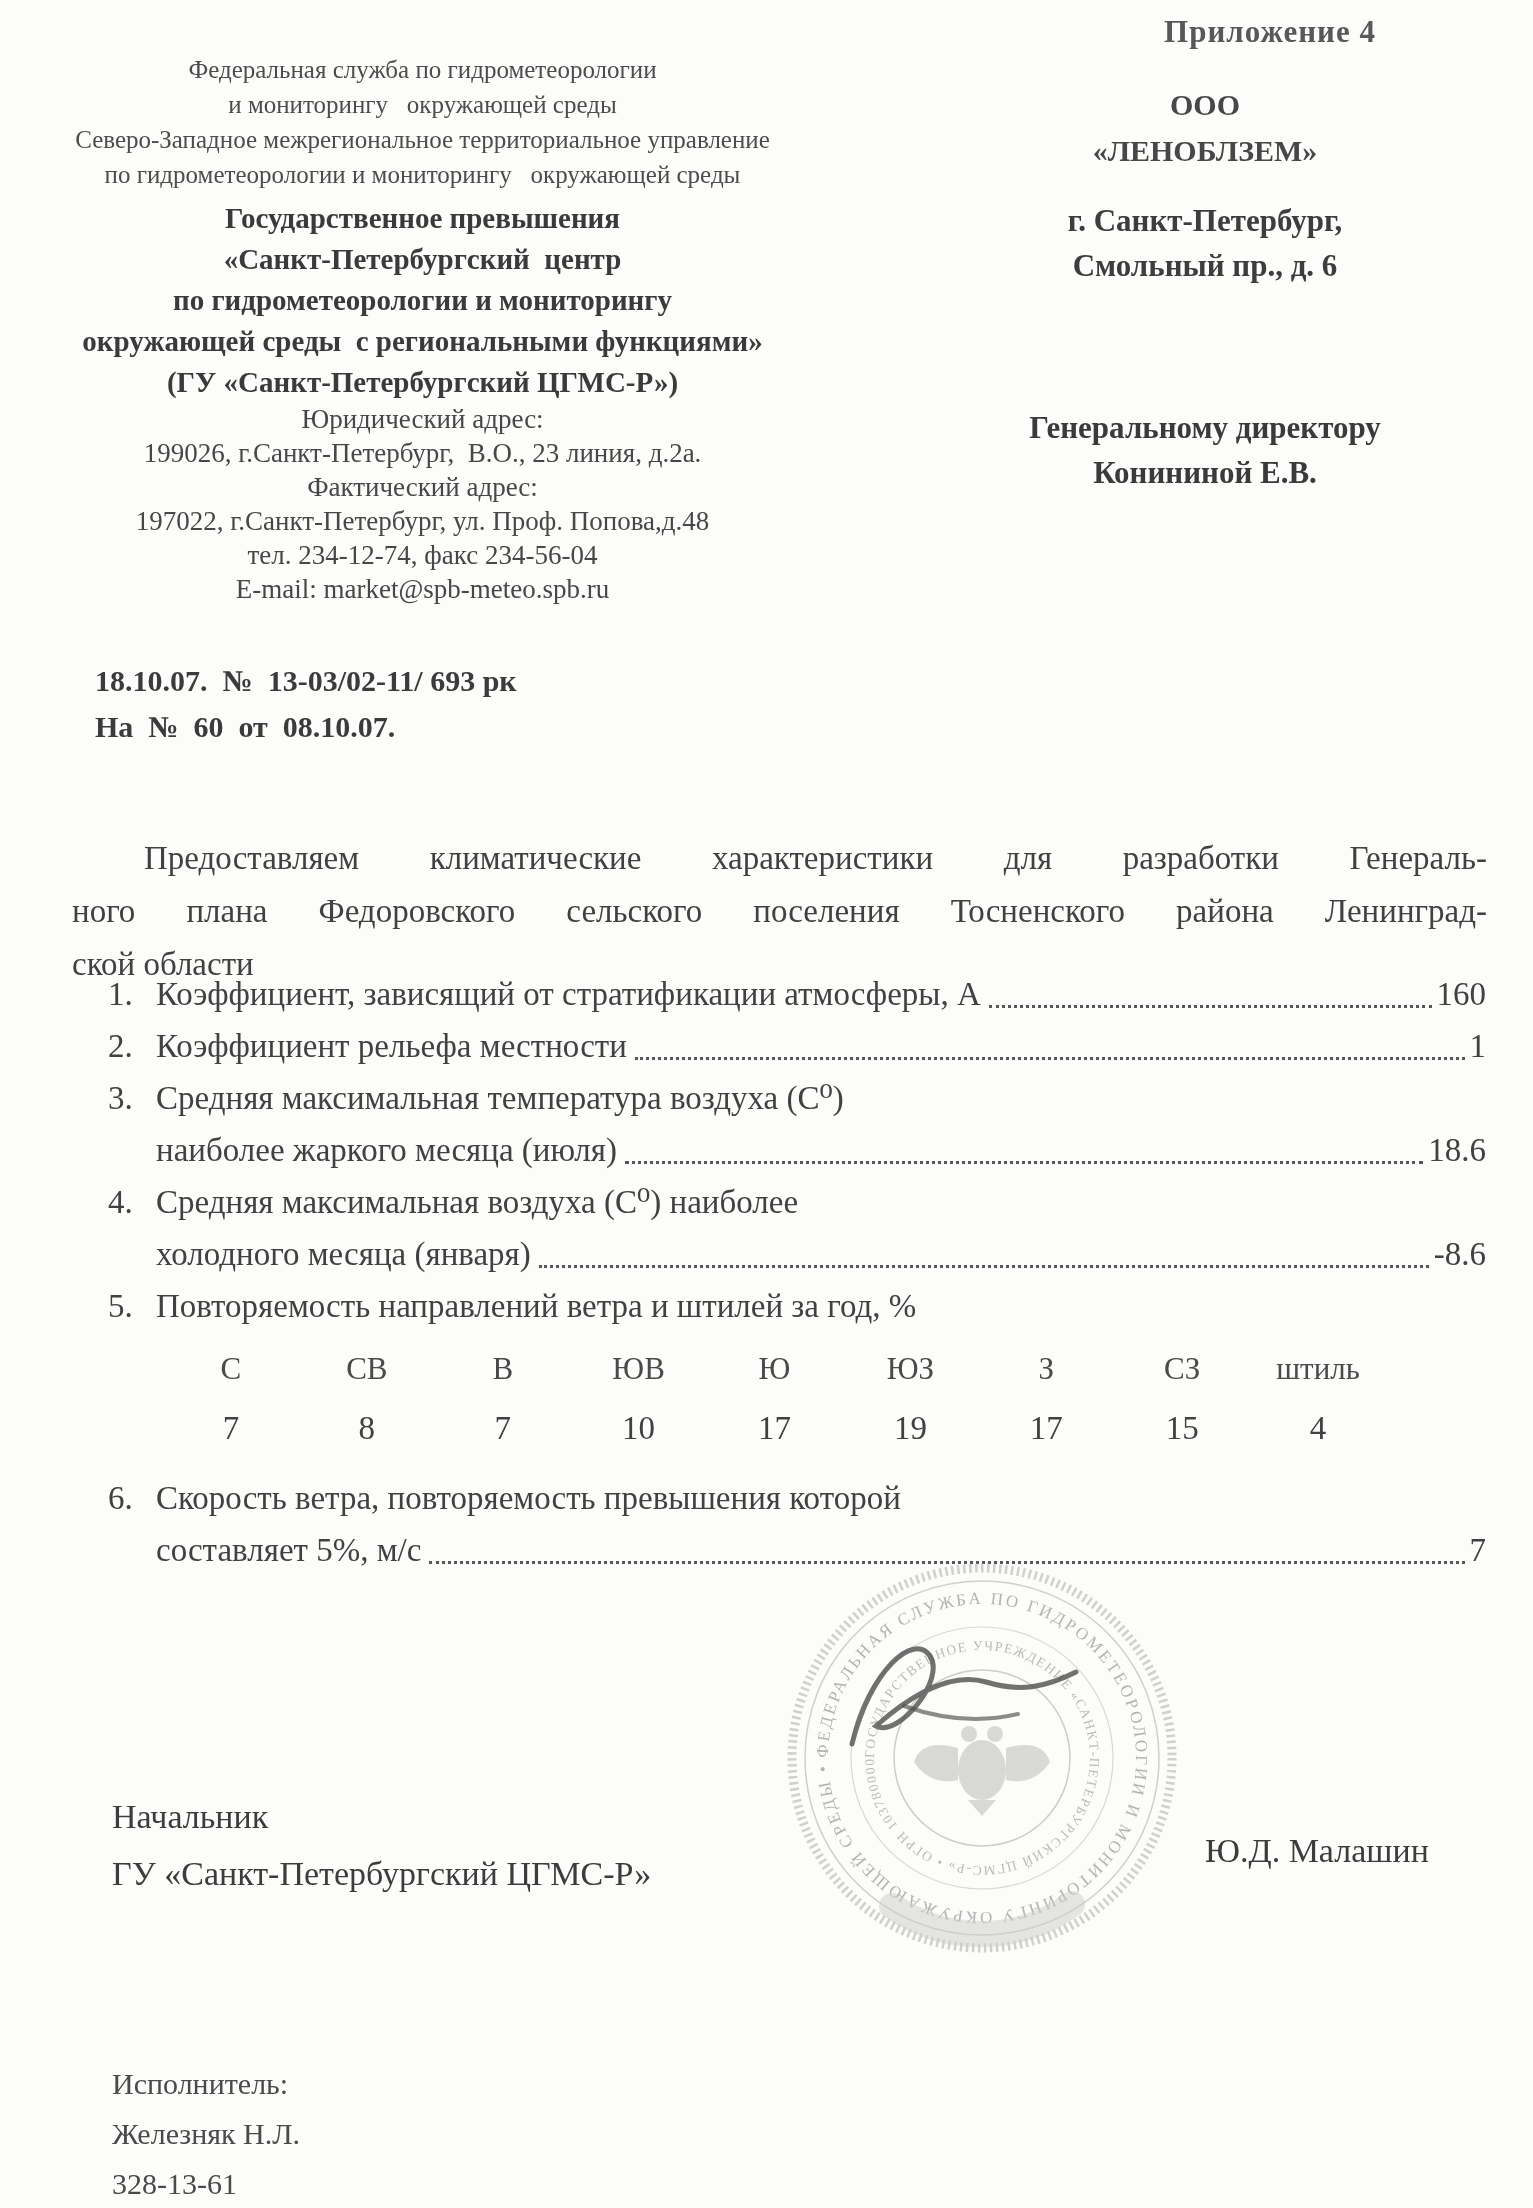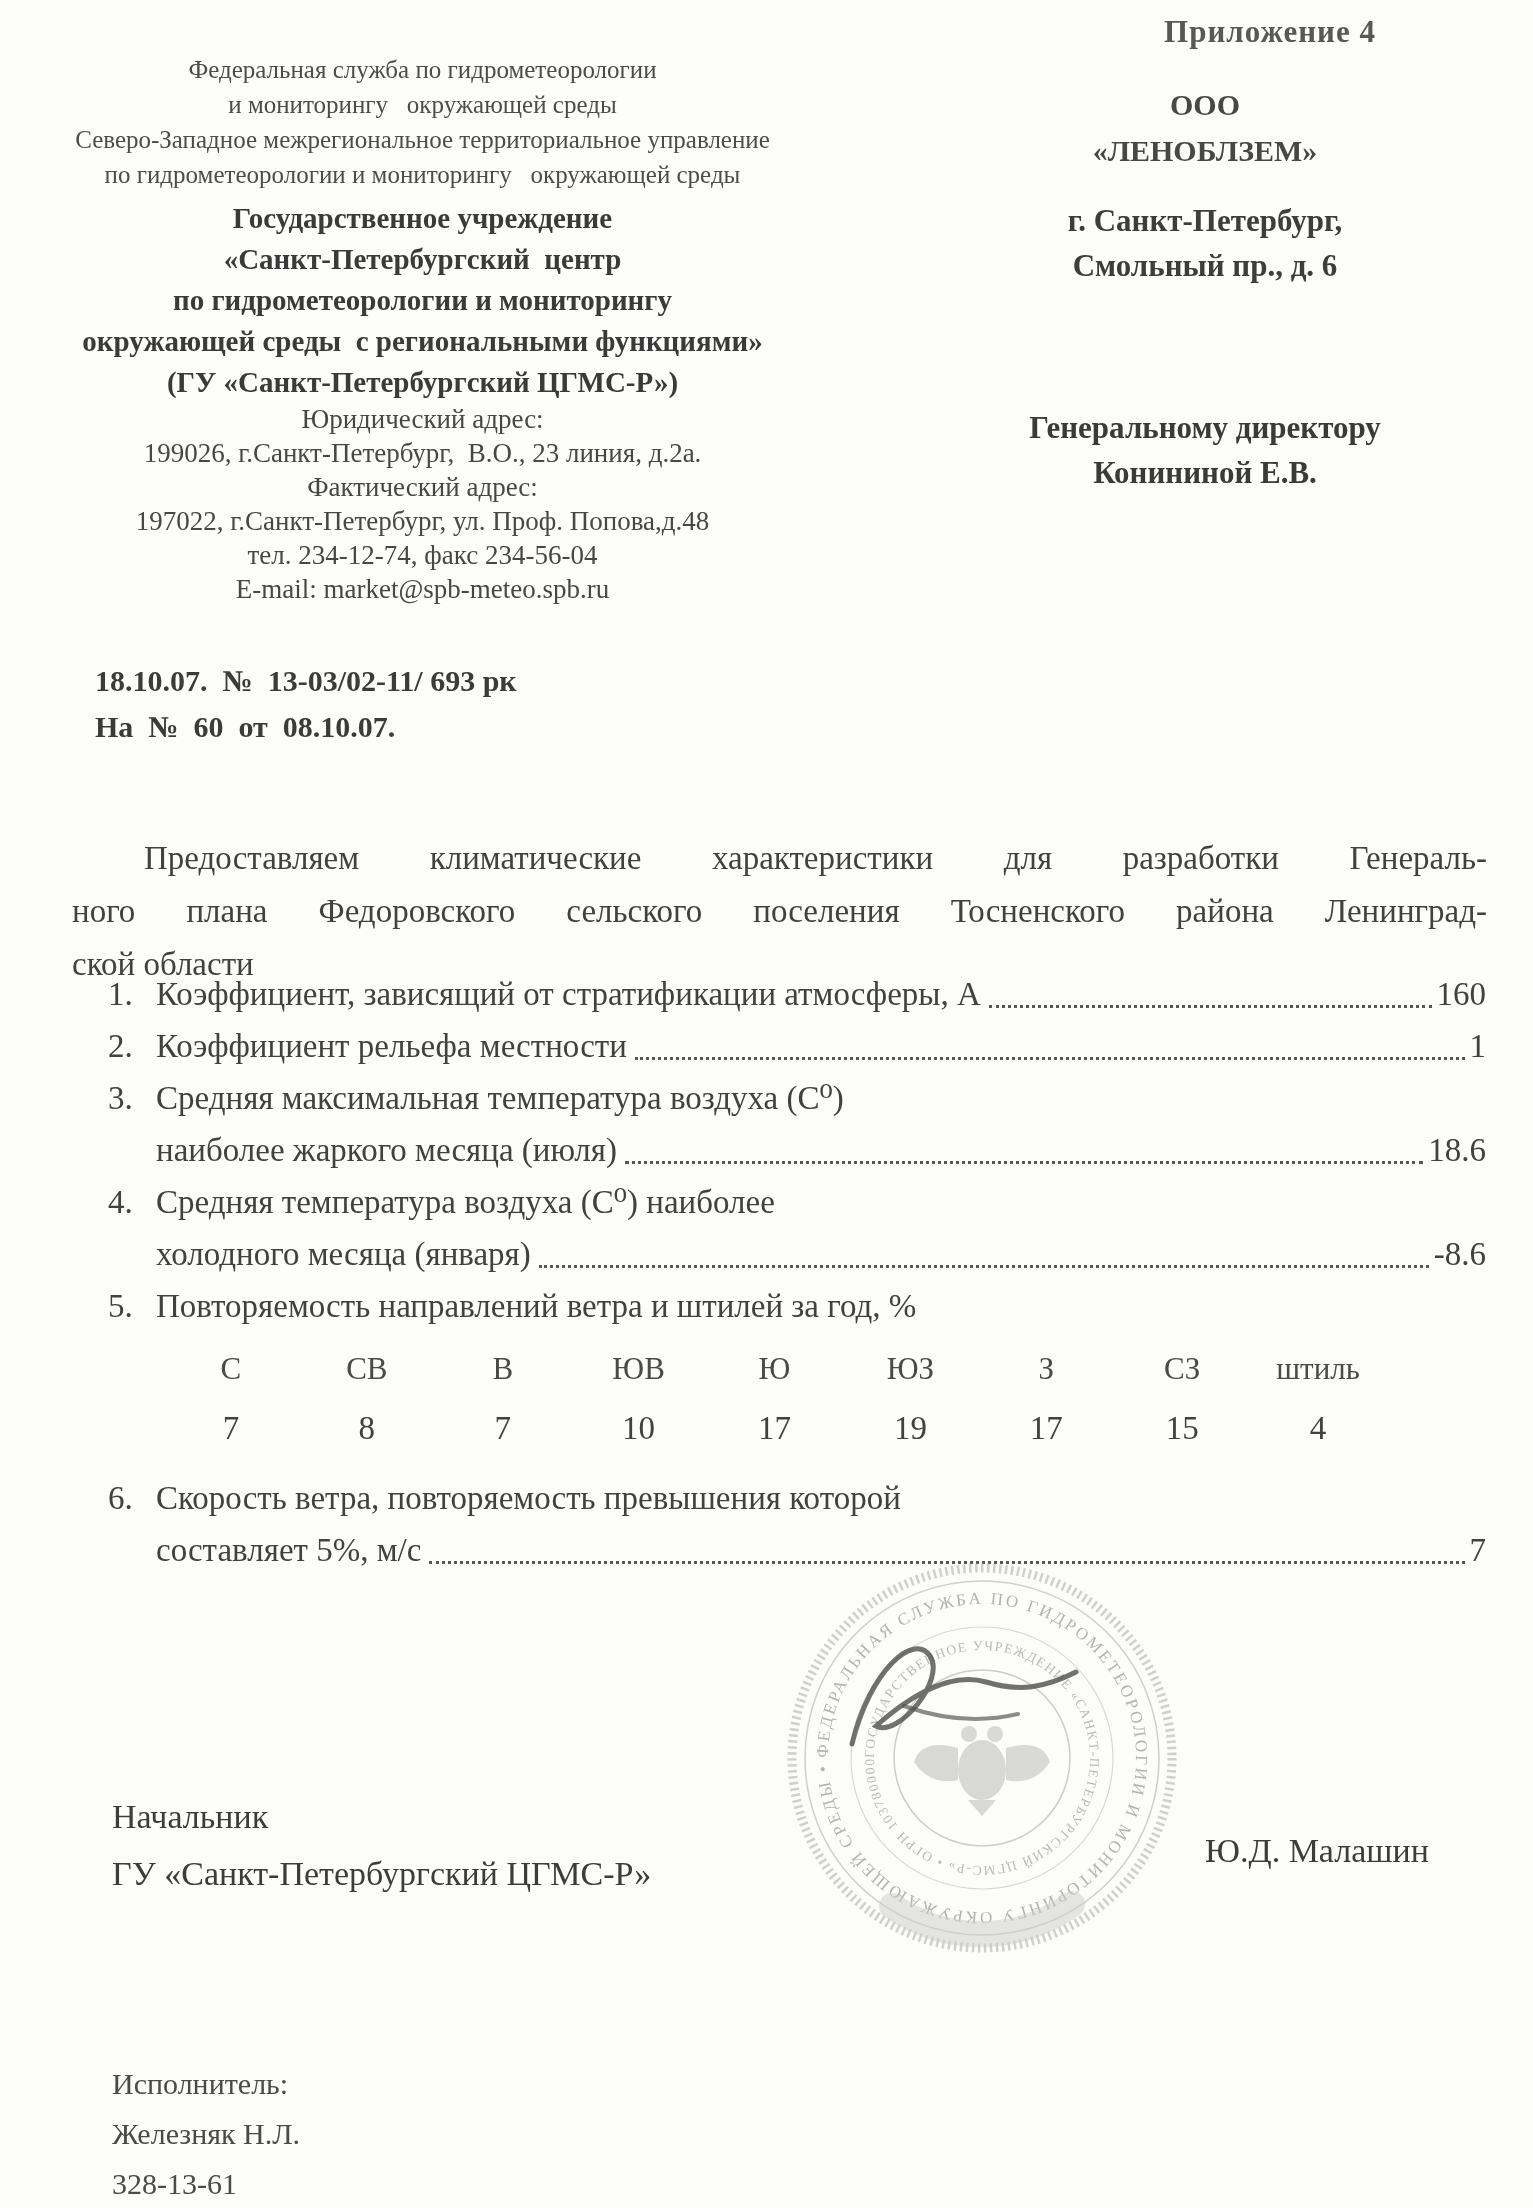--- a/index.html
+++ b/index.html
@@ -67,21 +67,21 @@
   </div>
 
   <div class="abs" id="sender-service">
     <div class="t">Федеральная служба по гидрометеорологии</div>
     <div class="t">и мониторингу   окружающей среды</div>
     <div class="t">Северо-Западное межрегиональное территориальное управление</div>
     <div class="t">по гидрометеорологии и мониторингу   окружающей среды</div>
   </div>
 
   <div class="abs" id="sender-institution">
-    <div class="t">Государственное учреждение</div>
+    <div class="t">Государственное превышения</div>
     <div class="t">«Санкт-Петербургский  центр</div>
     <div class="t">по гидрометеорологии и мониторингу</div>
     <div class="t">окружающей среды  с региональными функциями»</div>
     <div class="t">(ГУ «Санкт-Петербургский ЦГМС-Р»)</div>
   </div>
 
   <div class="abs" id="sender-address">
     <div class="t">Юридический адрес:</div>
     <div class="t">199026, г.Санкт-Петербург,  В.О., 23 линия, д.2а.</div>
     <div class="t">Фактический адрес:</div>
@@ -144,21 +144,21 @@
       <div class="li-row li-cont">
         <span class="t">наиболее жаркого месяца (июля)</span>
         <span class="leader"></span>
         <span class="li-val t">18.6</span>
       </div>
     </div>
 
     <div class="li">
       <div class="li-row">
         <span class="li-num t">4.</span>
-        <span class="t">Средняя температура воздуха (С⁰) наиболее</span>
+        <span class="t">Средняя максимальная воздуха (С⁰) наиболее</span>
       </div>
       <div class="li-row li-cont">
         <span class="t">холодного месяца (января)</span>
         <span class="leader"></span>
         <span class="li-val t">-8.6</span>
       </div>
     </div>
 
     <div class="li">
       <div class="li-row">

